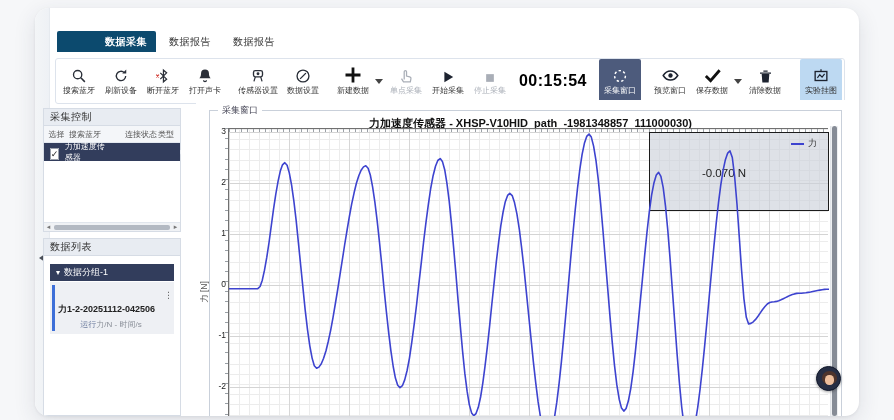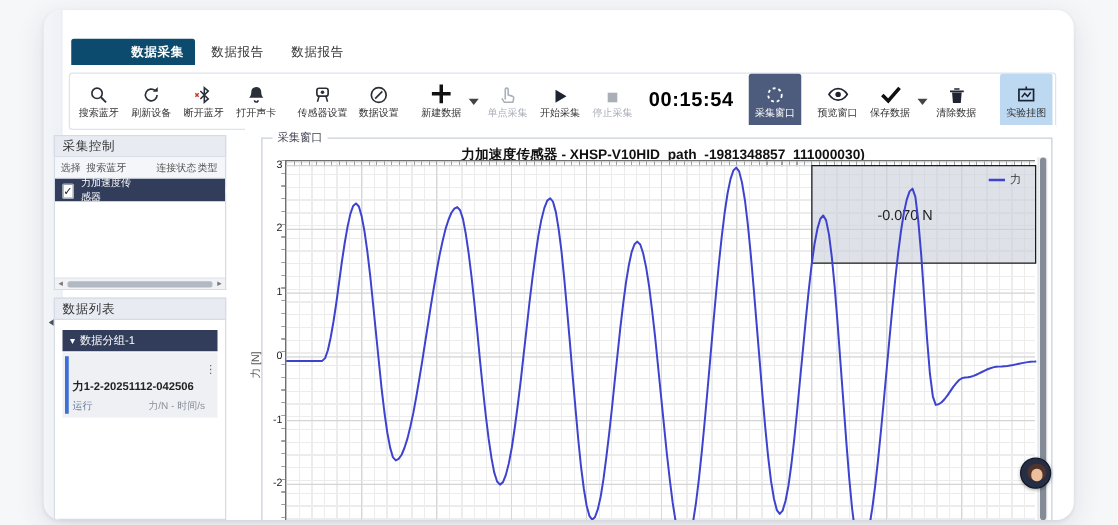--- a/index.html
+++ b/index.html
@@ -59,21 +59,21 @@
   .hscroll .thumb { height:5px; background:#b3b9c2; border-radius:2px; flex:1; margin:0 1px; }
 
   .dlist { top:230px; height:178px; }
   .dlist .pbody { background:#fff; border:1px solid #d6dce5; border-top:none; height:160px; padding:8px 6px; }
   .grow { height:17px; background:#323d5c; color:#fff; display:flex; align-items:center; gap:4px;
     font-size:9px; padding-left:6px; }
   .grow .tri { font-size:8px; }
   .ditem { background:#eef0f4; position:relative; padding:21px 10px 4px 8px; margin-top:1px; }
   .ditem .bar { position:absolute; left:2px; top:3px; bottom:3px; width:3px; background:#3d6fd8; }
   .ditem .dtitle { font-size:9px; font-weight:bold; color:#222; white-space:nowrap; }
-  .ditem .dsub { display:flex; justify-content:space-between; margin-top:3px; }
+  .ditem .dsub { display:flex; justify-content:center; margin-top:3px; }
   .ditem .dstatus { font-size:8px; color:#6b7b9d; }
   .ditem .daxes { font-size:8px; color:#8a8f98; }
   .ditem .dmenu { position:absolute; right:1px; top:8px; font-size:9px; color:#666; }
 
   .splitter { position:absolute; left:165px; top:266px; width:6px; height:30px;
     background-image:radial-gradient(#b6bbc4 1px, transparent 1.3px); background-size:5px 7px; }
 
   
   .chart-panel { position:absolute; left:161px; top:92px; width:649px; height:316px; background:#fff; }
   .fieldset { position:absolute; left:13px; top:10px; right:3px; bottom:-10px; border:1px solid #c9d0da; }

